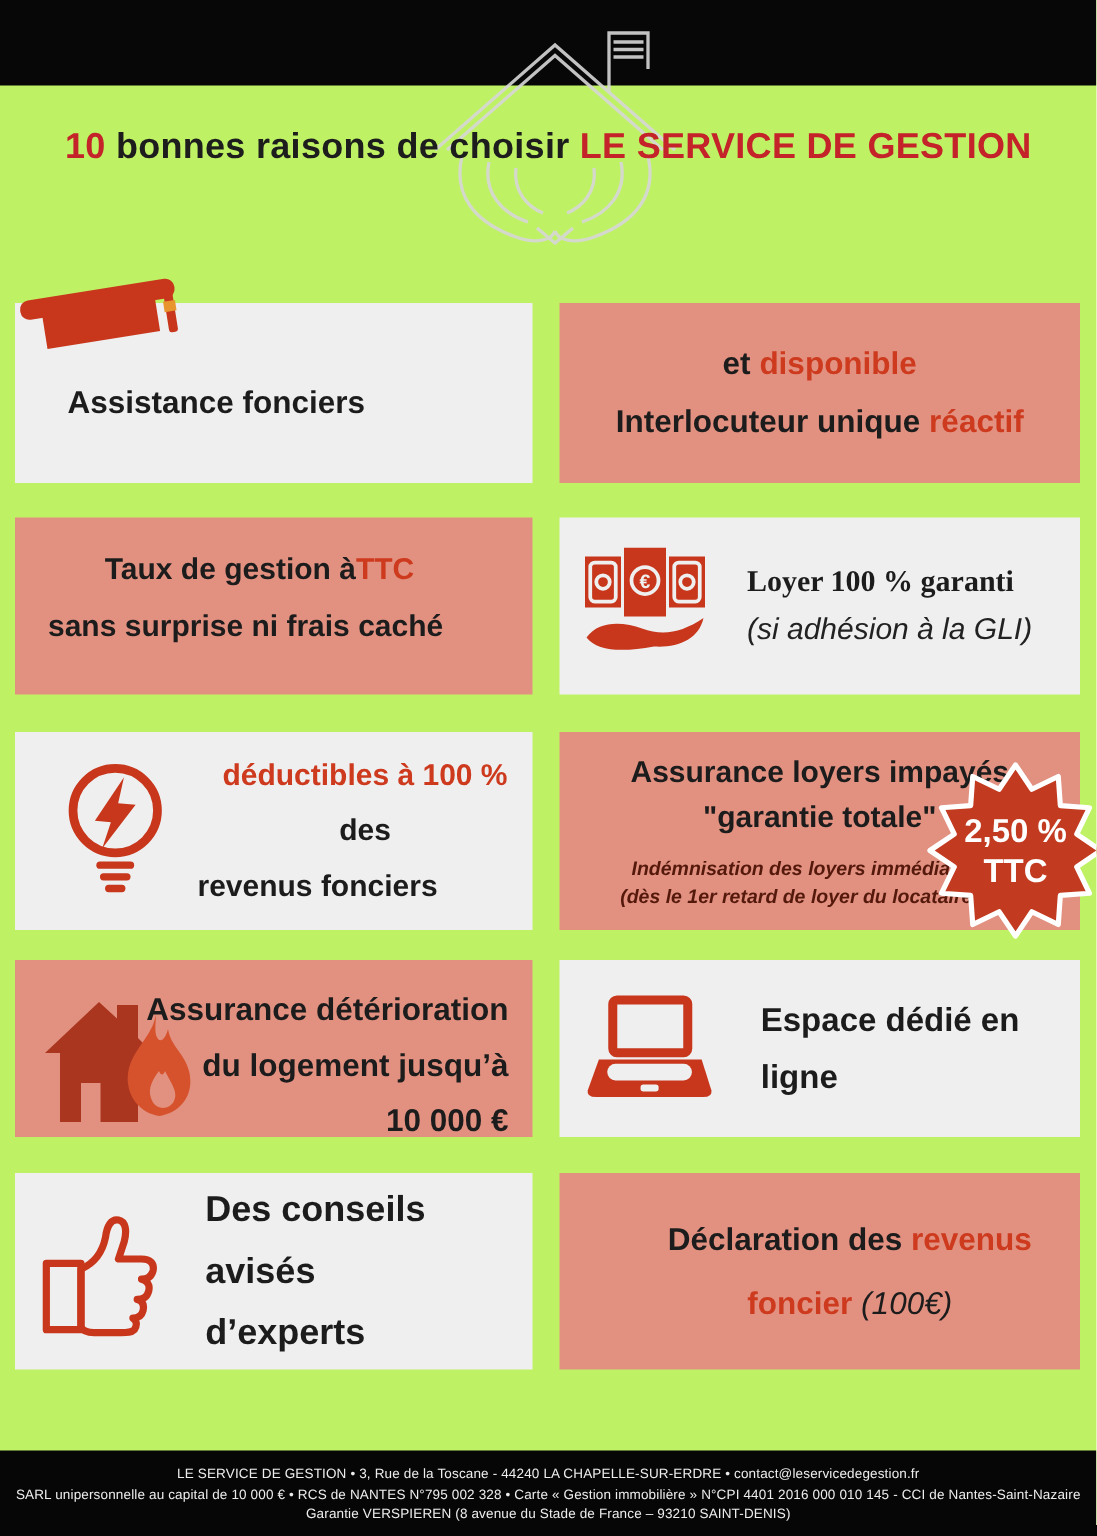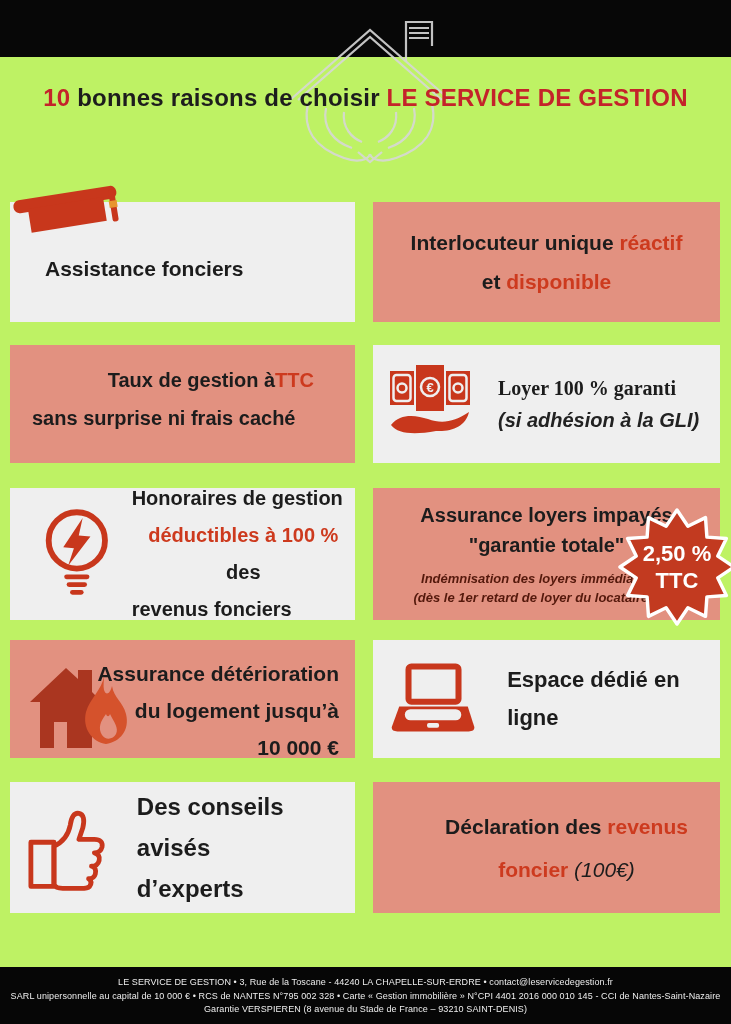--- a/index.html
+++ b/index.html
@@ -32,24 +32,24 @@
 
   .t{font-weight:bold;color:#1c1c1c;font-size:20px;line-height:38px;}
   .red2{color:#cd3a1e;}
   .ital{font-style:italic;font-weight:normal;}
 
   
   .b1-label{padding:48px 0 0 35px;font-size:21px;}
   .center-col{height:100%;display:flex;flex-direction:column;align-items:center;justify-content:center;text-align:center;}
   #b2 .t{font-size:21px;line-height:39px;}
   #b3 .inner{padding:16px 0 0 22px;}
-  #b3 .l1{display:flex;width:282px;justify-content:flex-end;}
+  #b3 .l1{display:flex;width:282px;justify-content:center;}
   .hflex{height:100%;display:flex;align-items:center;}
   #b4 .txt{margin-left:28px;font-size:21px;line-height:32px;}
-  #b4 .sub{font-size:20px;font-style:italic;font-weight:bold;color:#222;}
+  #b4 .sub{font-size:20px;font-style:italic;font-weight:normal;color:#222;}
   #b4 svg{margin-left:17px;}
   #b5 .txt{margin-left:16px;font-size:20px;line-height:37px;}
   #b5 svg{margin-left:28px;}
   #b6 .heads{padding-top:12px;text-align:center;font-size:20px;line-height:30px;font-weight:bold;color:#1c1c1c;}
   #b6 .notes{width:256px;margin:9px 0 0 32px;text-align:center;font-size:13px;line-height:19px;
              font-style:italic;font-weight:bold;color:#55190c;}
   .star-wrap{position:absolute;left:245px;top:20px;width:118px;height:118px;}
   .star-text{position:absolute;inset:0;display:flex;flex-direction:column;align-items:center;justify-content:center;
              color:#ffffff;font-weight:bold;font-size:22px;line-height:27px;z-index:2;}
   #b7 .txt{text-align:right;padding:15px 16px 0 0;font-size:21px;line-height:37px;}
@@ -105,22 +105,22 @@
       </g>
     </svg>
   </div>
 
   <div class="bx b-gray" id="b1">
     <div class="t b1-label">Assistance fonciers</div>
   </div>
 
   <div class="bx b-salmon" id="b2">
     <div class="center-col">
+      <div class="t"><span>et </span><span class="red2">disponible</span></div>
       <div class="t"><span>Interlocuteur unique </span><span class="red2">réactif</span></div>
-      <div class="t"><span>et </span><span class="red2">disponible</span></div>
     </div>
   </div>
 
   <div class="bx b-salmon" id="b3">
     <div class="inner">
       <div class="t l1">
           <span>Taux de gestion à</span>
           <span class="red2">TTC</span>
         </div>
       <div class="t">sans surprise ni frais caché</div>
@@ -153,21 +153,20 @@
   <div class="bx b-gray" id="b5">
     <div class="hflex">
       <svg width="80" height="102" viewBox="0 0 80 102">
         <circle cx="40" cy="37" r="29" fill="none" stroke="#c8371c" stroke-width="6"></circle>
         <path d="M46,14 L26,44 L37,45 L31,63 L54,33 L42,32 Z" fill="#c8371c"></path>
         <rect x="27" y="72" width="26" height="5" rx="2.5" fill="#c8371c"></rect>
         <rect x="29.5" y="80" width="21" height="5" rx="2.5" fill="#c8371c"></rect>
         <rect x="33" y="88" width="14" height="5" rx="2.5" fill="#c8371c"></rect>
       </svg>
       <div class="txt">
-        <div class="t" style="line-height:37px;">Honoraires de gestion</div>
         <div class="t" style="line-height:37px;text-align:center;"><span class="red2">déductibles à 100 %</span><span> des</span></div>
         <div class="t" style="line-height:37px;">revenus fonciers</div>
       </div>
     </div>
   </div>
 
   <div class="bx b-salmon" id="b6">
     <div class="heads">
       <div>Assurance loyers impayés</div>
       <div>"garantie totale"</div>

